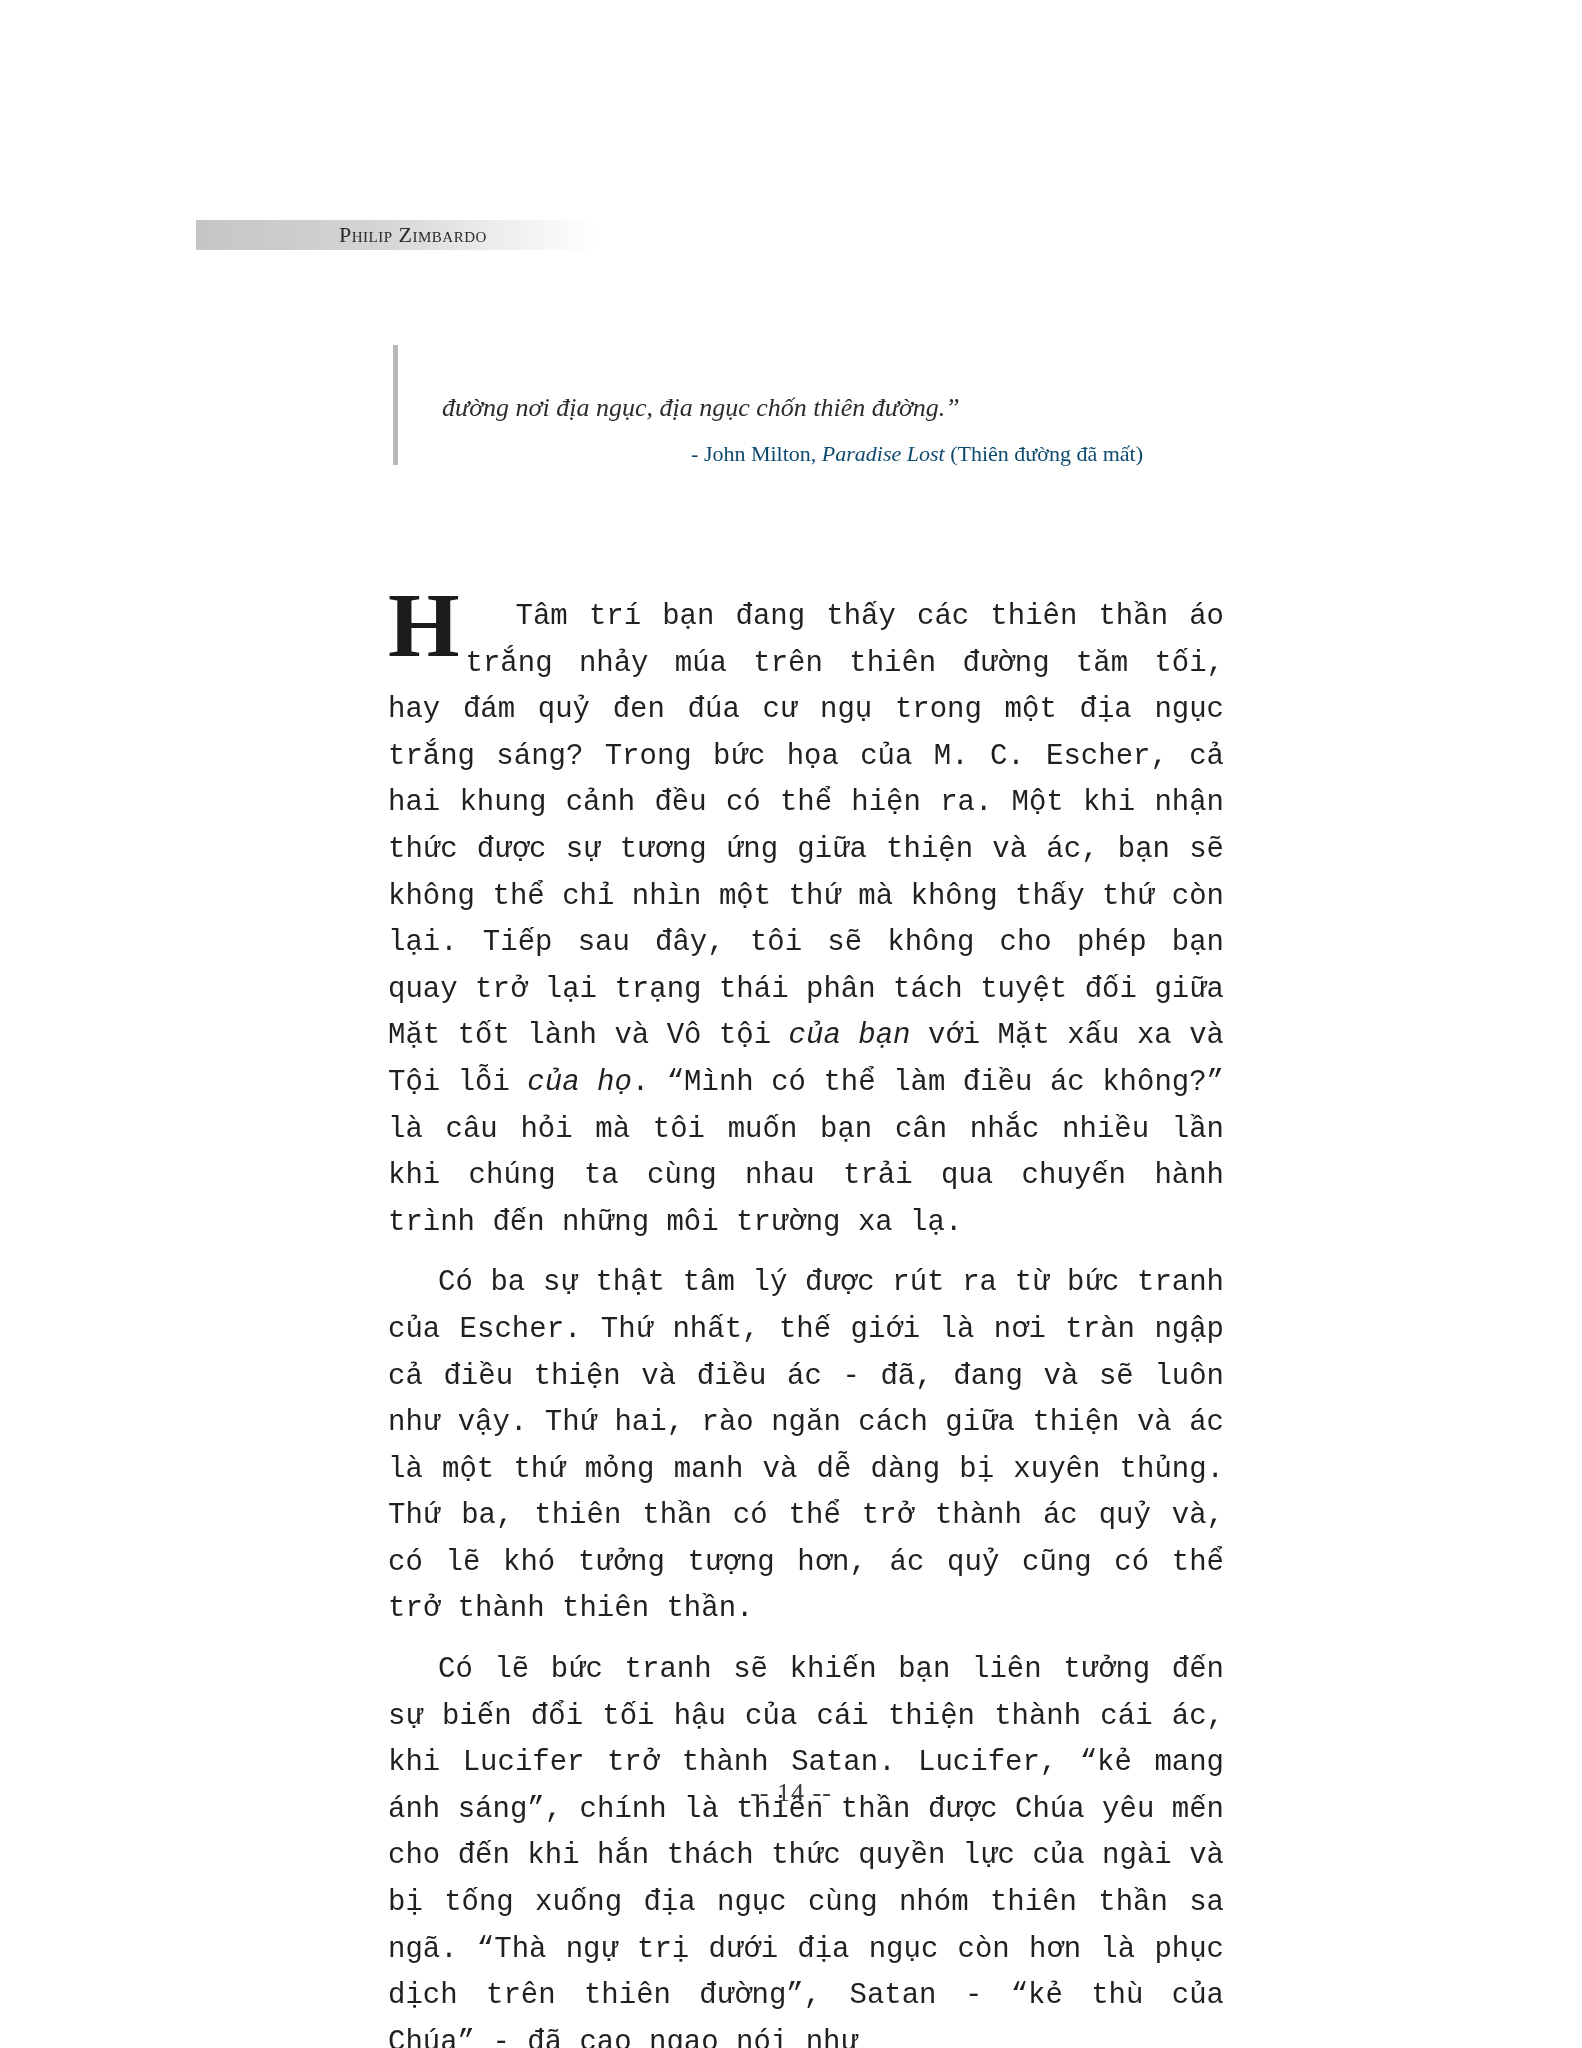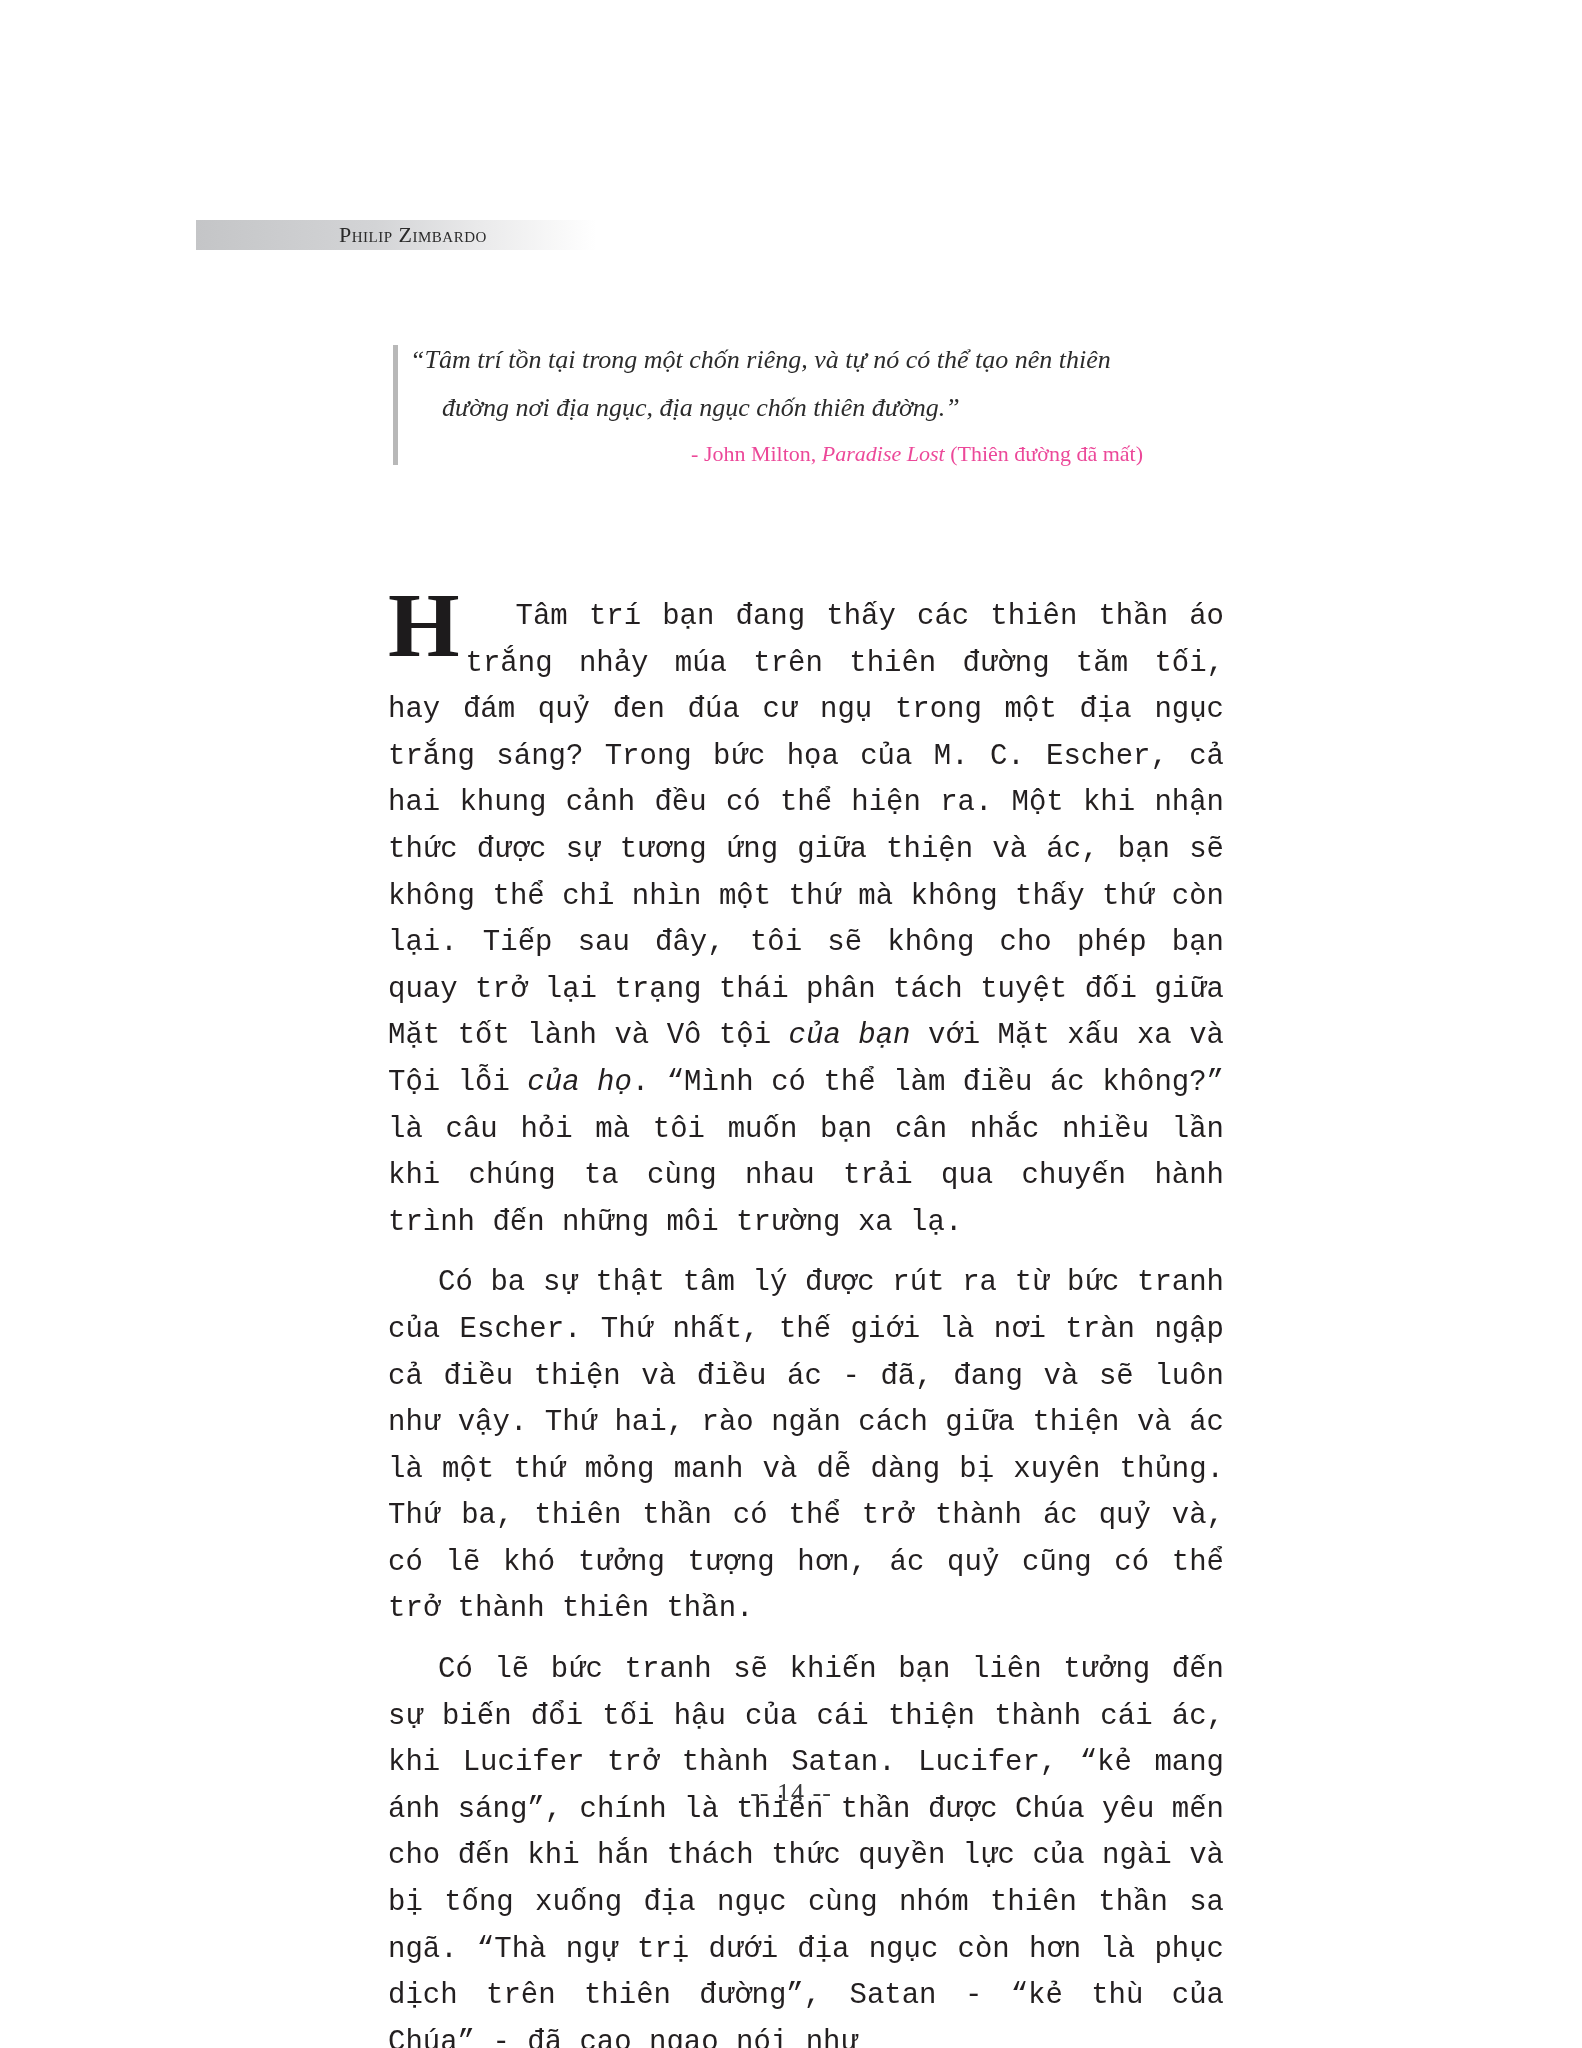--- a/index.html
+++ b/index.html
@@ -60,21 +60,21 @@
   }
   .epigraph-line.l1 { top: 0px; }
   .epigraph-line.l2 { top: 48px; margin-left: 32px; }
   .epigraph-attr {
     position: absolute;
     right: 10px;
     top: 96px;
     font-size: 22px;
     line-height: 26px;
     white-space: nowrap;
-    color: #ec4899;
+    color: #0c4a6e;
   }
   .epigraph-attr i { font-style: italic; }
 
   .body-text {
     position: absolute;
     left: 388px;
     top: 580px;
     width: 836px;
     font-size: 29px;
     line-height: 46.6px;
@@ -117,21 +117,20 @@
 </style>
 </head>
 <body>
 
 <div class="running-header">
   <span class="running-header-text">Philip Zimbardo</span>
 </div>
 
 <div class="epigraph">
   <div class="epigraph-bar"></div>
-  <div class="epigraph-line l1">“Tâm trí tồn tại trong một chốn riêng, và tự nó có thể tạo nên thiên</div>
   <div class="epigraph-line l2">đường nơi địa ngục, địa ngục chốn thiên đường.”</div>
   <div class="epigraph-attr"><span>- John Milton, </span><i>Paradise Lost</i><span> (Thiên đường đã mất)</span></div>
 </div>
 
 <div class="body-text">
   <p class="p-first gap-after-p1"><span class="drop-cap">H</span></p>
   <p class="p-indent gap-after"><span>Tâm trí bạn đang thấy các thiên thần áo trắng nhảy múa trên thiên đường tăm tối, hay đám quỷ đen đúa cư ngụ trong một địa ngục trắng sáng? Trong bức họa của M. C. Escher, cả hai khung cảnh đều có thể hiện ra. Một khi nhận thức được sự tương ứng giữa thiện và ác, bạn sẽ không thể chỉ nhìn một thứ mà không thấy thứ còn lại. Tiếp sau đây, tôi sẽ không cho phép bạn quay trở lại trạng thái phân tách tuyệt đối giữa Mặt tốt lành và Vô tội </span><i>của bạn</i><span> với Mặt xấu xa và Tội lỗi </span><i>của họ</i><span>. “Mình có thể làm điều ác không?” là câu hỏi mà tôi muốn bạn cân nhắc nhiều lần khi chúng ta cùng nhau trải qua chuyến hành trình đến những môi trường xa lạ.</span></p>
   <p class="p-indent gap-after">Có ba sự thật tâm lý được rút ra từ bức tranh của Escher. Thứ nhất, thế giới là nơi tràn ngập cả điều thiện và điều ác - đã, đang và sẽ luôn như vậy. Thứ hai, rào ngăn cách giữa thiện và ác là một thứ mỏng manh và dễ dàng bị xuyên thủng. Thứ ba, thiên thần có thể trở thành ác quỷ và, có lẽ khó tưởng tượng hơn, ác quỷ cũng có thể trở thành thiên thần.</p>
   <p class="p-indent">Có lẽ bức tranh sẽ khiến bạn liên tưởng đến sự biến đổi tối hậu của cái thiện thành cái ác, khi Lucifer trở thành Satan. Lucifer, “kẻ mang ánh sáng”, chính là thiên thần được Chúa yêu mến cho đến khi hắn thách thức quyền lực của ngài và bị tống xuống địa ngục cùng nhóm thiên thần sa ngã. “Thà ngự trị dưới địa ngục còn hơn là phục dịch trên thiên đường”, Satan - “kẻ thù của Chúa” - đã cao ngạo nói như</p>
 </div>

